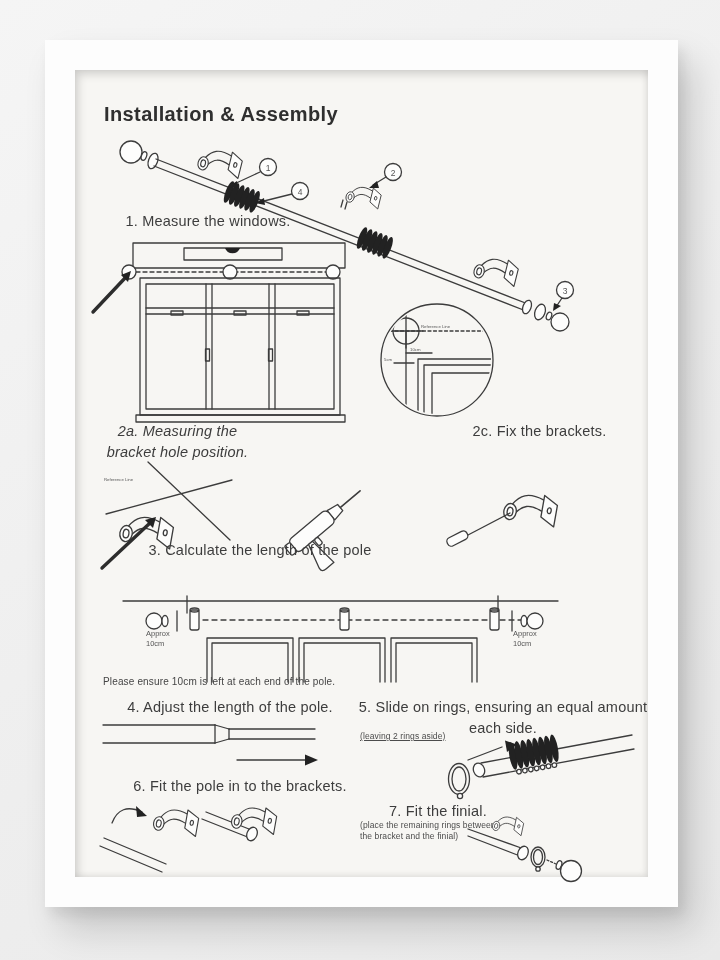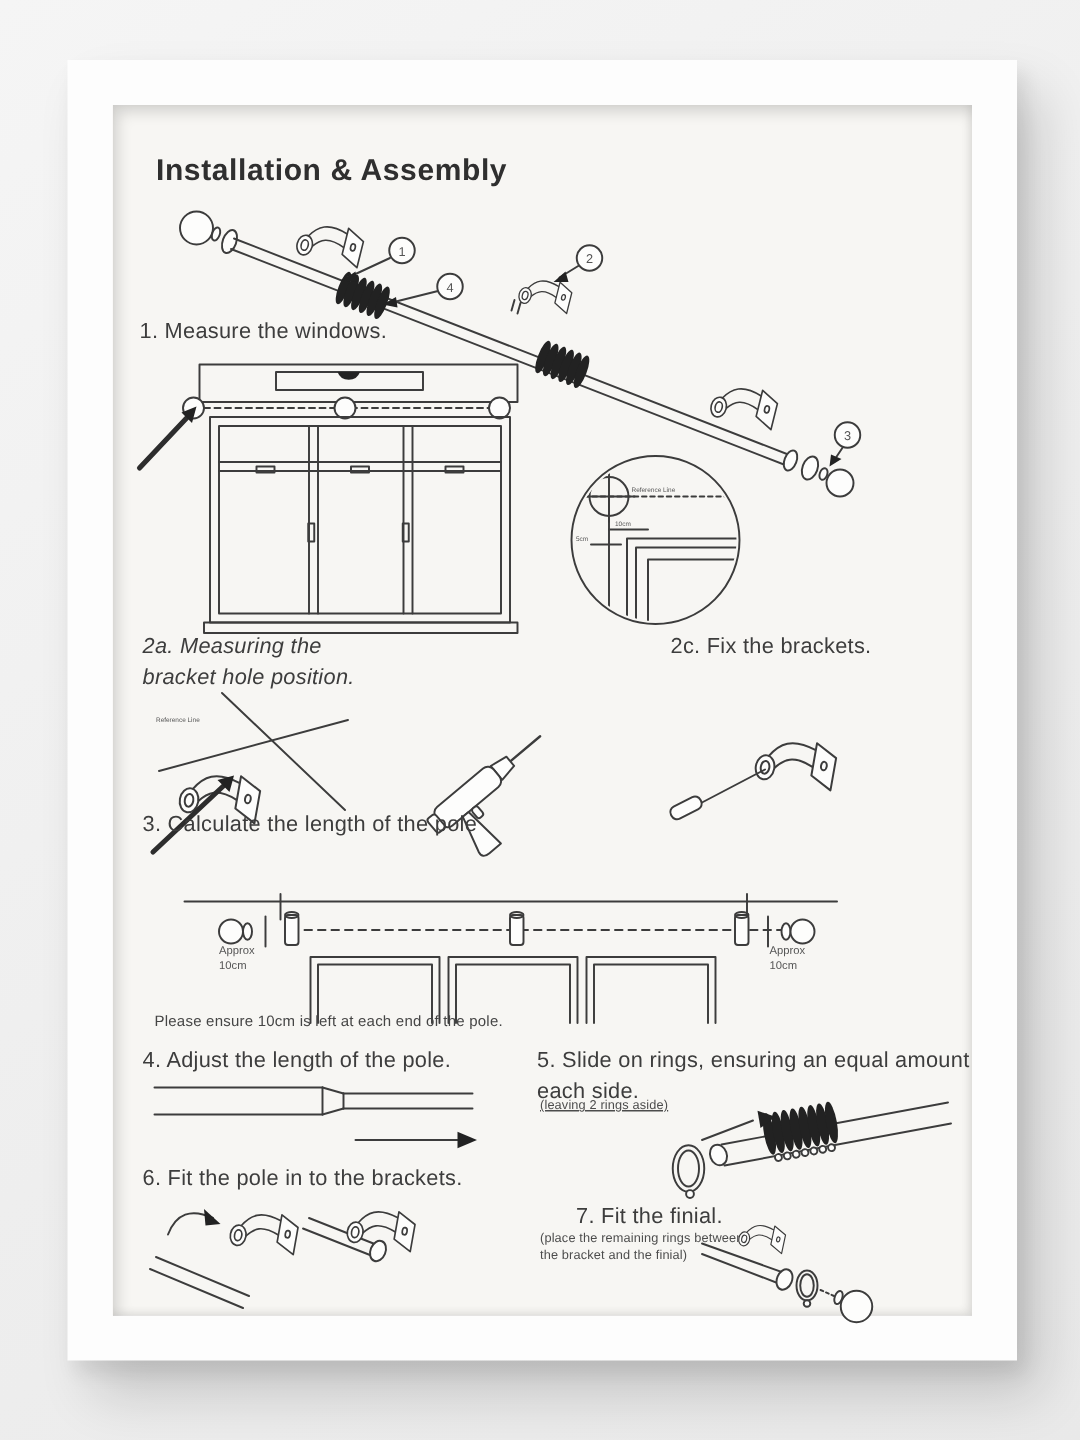--- a/index.html
+++ b/index.html
@@ -7,21 +7,21 @@
   .scene{position:relative;width:720px;height:960px;
     background:linear-gradient(145deg,#f5f5f5 0%,#eeeeee 55%,#e9e9e9 100%);}
   .frame{position:absolute;left:45px;top:40px;width:633px;height:867px;
     background:#fdfdfd;
     box-shadow:16px 22px 34px rgba(0,0,0,.16),5px 8px 12px rgba(0,0,0,.08);}
   .mat{position:absolute;left:30px;top:30px;right:30px;bottom:30px;background:#f7f6f3;
     box-shadow:inset 3px 4px 10px rgba(0,0,0,.16),inset -2px -2px 6px rgba(0,0,0,.07);}
   .content{position:absolute;left:0;top:0;width:720px;height:960px;}
   .content > *{position:absolute;}
   .title{font-size:20px;font-weight:bold;color:#2f2f2f;letter-spacing:.4px;}
-  .step{font-size:14.5px;color:#3d3d3d;letter-spacing:.2px;line-height:1.42;}
+  .step{font-size:14.5px;color:#3d3d3d;letter-spacing:.2px;line-height:1.42;text-align:center;}
   .note{font-size:8.5px;color:#4c4c4c;letter-spacing:.1px;line-height:1.35;}
   .caption{font-size:10px;color:#454545;text-align:left;letter-spacing:.15px;}
   .approx{font-size:7.5px;color:#555;line-height:1.3;}
   svg{overflow:visible;}
   .ln{stroke:#3c3c3c;fill:none;stroke-width:1.3;stroke-linecap:round;stroke-linejoin:round;}
   .wh{stroke:#3c3c3c;fill:#fdfdfc;stroke-width:1.3;stroke-linejoin:round;}
   .dk{fill:#222;stroke:none;}
   .svgtxt{fill:#555;font-family:"Liberation Sans",sans-serif;}
 </style>
 </head>
@@ -311,21 +311,21 @@
         <path class="ln" d="M20,33 Q28,12 50,22" stroke-width="1.6"></path>
         <polygon class="dk" points="55,26 44,16 45,27"></polygon>
       </g>
       <use href="#bracket-shape" transform="translate(60,12) rotate(10) scale(0.8)"></use>
       <line class="ln" x1="114" y1="22" x2="162" y2="41" stroke-width="1.2"></line>
       <line class="ln" x1="110" y1="29" x2="158" y2="48" stroke-width="1.2"></line>
       <ellipse class="wh" cx="160" cy="44" rx="5" ry="7" transform="rotate(22 160 44)"></ellipse>
       <use href="#bracket-shape" transform="translate(138,10) rotate(10) scale(0.8)"></use>
     </svg>
 
-    <div class="step" style="left:358px;top:801px;width:160px;margin-left:26px;">7. Fit the finial.</div>
+    <div class="step" style="left:358px;top:801px;width:160px;">7. Fit the finial.</div>
     <div class="note" style="left:360px;top:820px;width:150px;">(place the remaining rings between the bracket and the finial)</div>
 
     <svg style="left:468px;top:793px;" width="178" height="100" viewBox="0 0 178 100">
       <line class="ln" x1="0" y1="36" x2="56" y2="56" stroke-width="1.2"></line>
       <line class="ln" x1="0" y1="43" x2="52" y2="63" stroke-width="1.2"></line>
       <ellipse class="wh" cx="55" cy="60" rx="5" ry="7" transform="rotate(22 55 60)"></ellipse>
       <use href="#bracket-shape" transform="translate(24,18) rotate(12) scale(0.55)"></use>
       <g>
         <ellipse class="ln" cx="70" cy="64" rx="7" ry="10" stroke-width="1.8"></ellipse>
         <ellipse class="ln" cx="70" cy="64" rx="4.5" ry="7.5" stroke-width="0.9"></ellipse>

